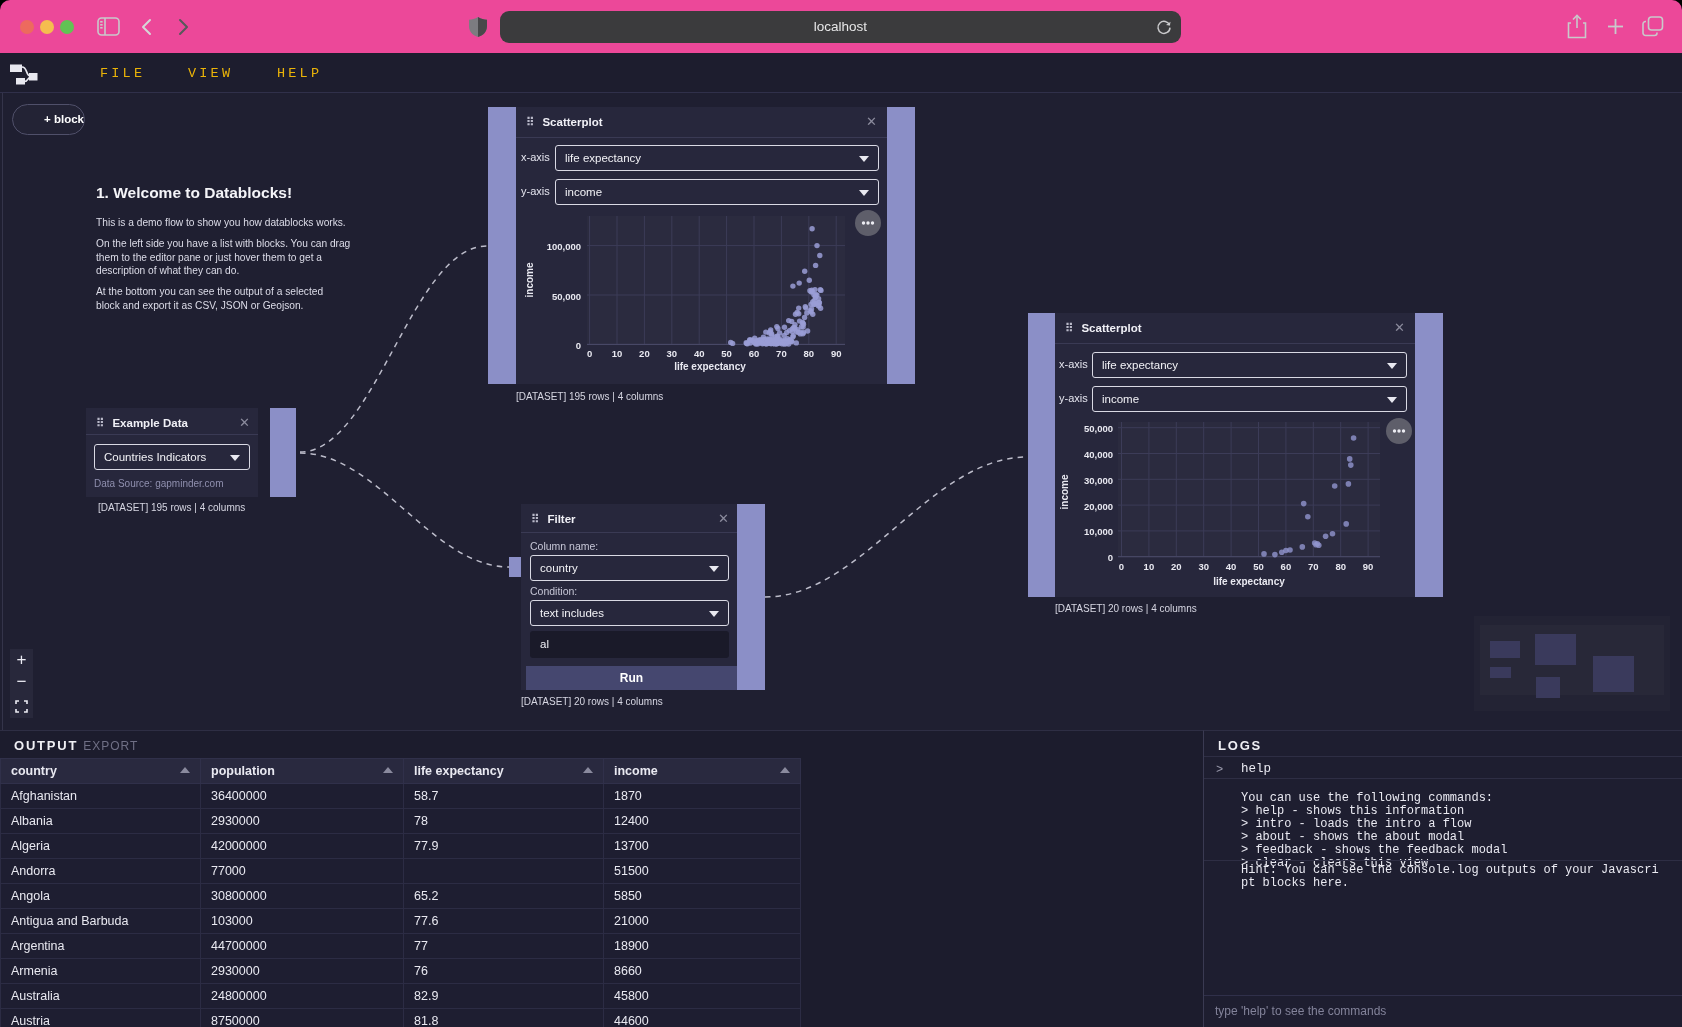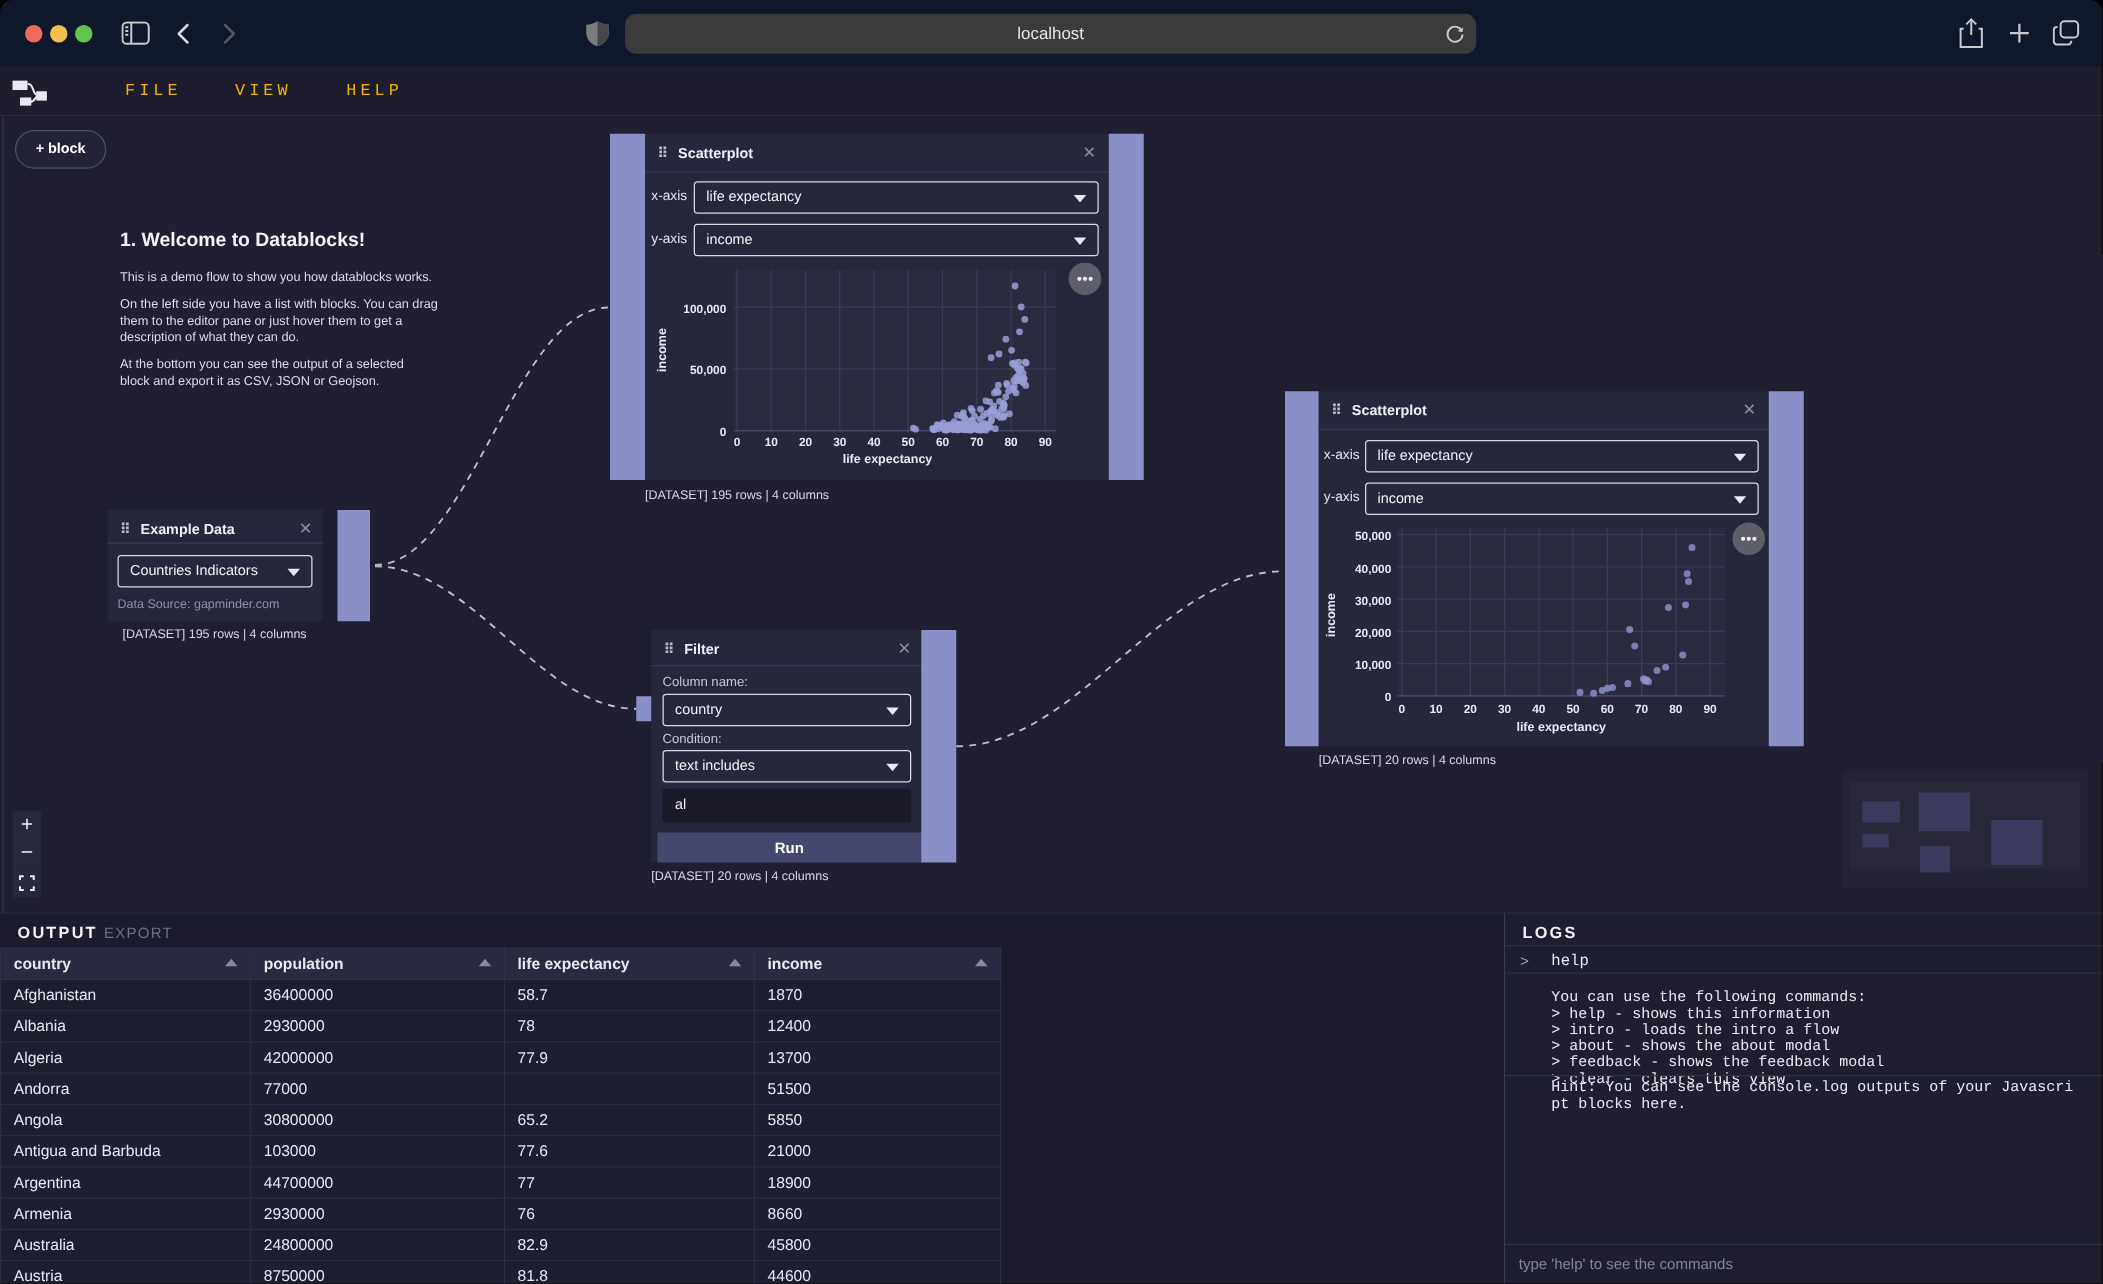--- a/index.html
+++ b/index.html
@@ -2,32 +2,32 @@
 <html><head>
 <meta charset="utf-8">
 <style>
   * { margin:0; padding:0; box-sizing:border-box; }
   html,body { background:#000; }
   body { font-family:"Liberation Sans", sans-serif; }
   #stage { position:relative; width:1682px; height:1027px; overflow:hidden; background:#000; }
   .abs { position:absolute; }
 
   
-  #chrome { left:0; top:0; width:1682px; height:53px; background:#0f172a; border-radius:10px 10px 0 0; }
+  #chrome { left:0; top:0; width:1682px; height:53px; background:#ec4899; border-radius:10px 10px 0 0; }
   .tl { width:14px; height:14px; border-radius:50%; top:20px; }
   #addrbar { left:500px; top:11px; width:681px; height:32px; background:#3b3b3d; border-radius:9px; color:#e7e7e8; font-size:13.5px; text-align:center; line-height:32px; }
 
   
   #menubar { left:0; top:53px; width:1682px; height:40px; background:#1d1d2e; border-bottom:1px solid #30304a; }
   .menuitem { font-family:"Liberation Mono", monospace; font-size:13.5px; letter-spacing:3.2px; color:#eab308; top:13px; font-weight:400; }
 
   
   #canvas { left:0; top:93px; width:1682px; height:638px; background:#1f1f31; }
 
-  #addblock { left:12px; top:11px; width:73px; height:31px; border:1px solid #50506a; border-radius:16px; color:#fff; font-size:11.5px; font-weight:700; text-align:center; line-height:29px; background:rgba(255,255,255,0.02); }
+  #addblock { left:12px; top:11px; width:73px; height:31px; border:1px solid #50506a; border-radius:16px; color:#fff; font-size:11.5px; font-weight:700; text-align:right; line-height:29px; background:rgba(255,255,255,0.02); }
 
   #welcome { left:96px; top:91px; width:320px; color:#dcdce8; white-space:nowrap; }
   #welcome h1 { font-size:15.5px; font-weight:700; color:#f4f4f8; margin-bottom:14px; }
   #welcome p { font-size:10.2px; line-height:13.6px; margin-bottom:7.5px; color:#dcdce8; }
 
   .node { background:#27273c; }
   .nhead { position:absolute; left:10px; top:8px; font-size:11.5px; font-weight:700; color:#f0f0f6; }
   .dots { display:inline-block; color:#b9b9c9; margin-right:8px; letter-spacing:0; }
   .nx { position:absolute; top:7px; color:#8c8c9e; font-size:13px; font-weight:400; }
   .ndivider { position:absolute; left:0; height:1px; background:#3a3a54; width:100%; }

